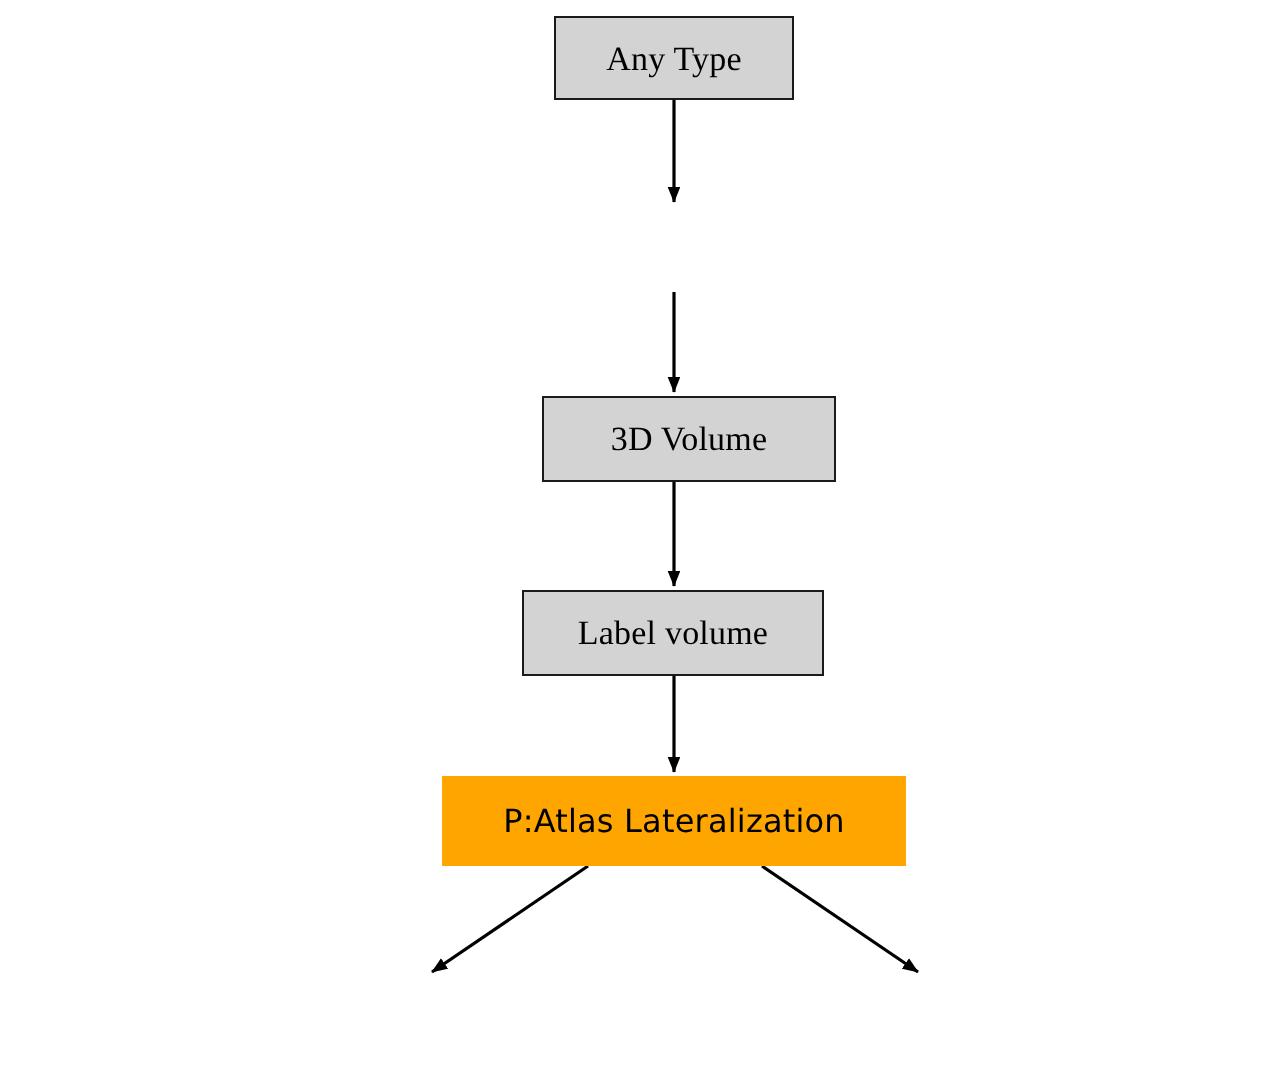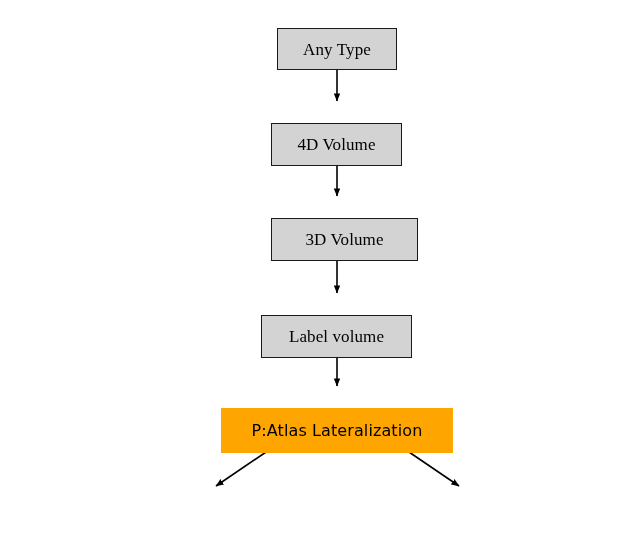--- a/index.html
+++ b/index.html
@@ -32,21 +32,20 @@
     display: flex;
     align-items: center;
     justify-content: center;
     text-align: left;
     font-family: "Liberation Serif", "DejaVu Serif", serif;
     font-size: 17px;
     line-height: 1;
     color: #000000;
     white-space: nowrap;
     letter-spacing: 0.1px;
-    margin-top: 20px;
   }
   .node.gray {
     background: #d3d3d3;
     border: 1.4px solid #1a1a1a;
   }
   .node.highlight {
     background: #ffa500;
     border: 1.4px solid #ffa500;
     font-family: "DejaVu Sans", "Liberation Sans", sans-serif;
     font-size: 16px;
@@ -85,23 +84,20 @@
 
     <line x1="294" y1="433" x2="216" y2="486" stroke="#000000" stroke-width="1.6" marker-end="url(#arrowhead)"></line>
 
     <line x1="381" y1="433" x2="459" y2="486" stroke="#000000" stroke-width="1.6" marker-end="url(#arrowhead)"></line>
   </svg>
 
   <div class="node gray" id="node-any-type">
     <span class="node-label">Any Type</span>
   </div>
 
-  <div class="node gray" id="node-4d-volume">
-    <span class="node-label">4D Volume</span>
-  </div>
 
   <div class="node gray" id="node-3d-volume">
     <span class="node-label">3D Volume</span>
   </div>
 
   <div class="node gray" id="node-label-volume">
     <span class="node-label">Label volume</span>
   </div>
 
   <div class="node highlight" id="node-atlas-lateralization">

